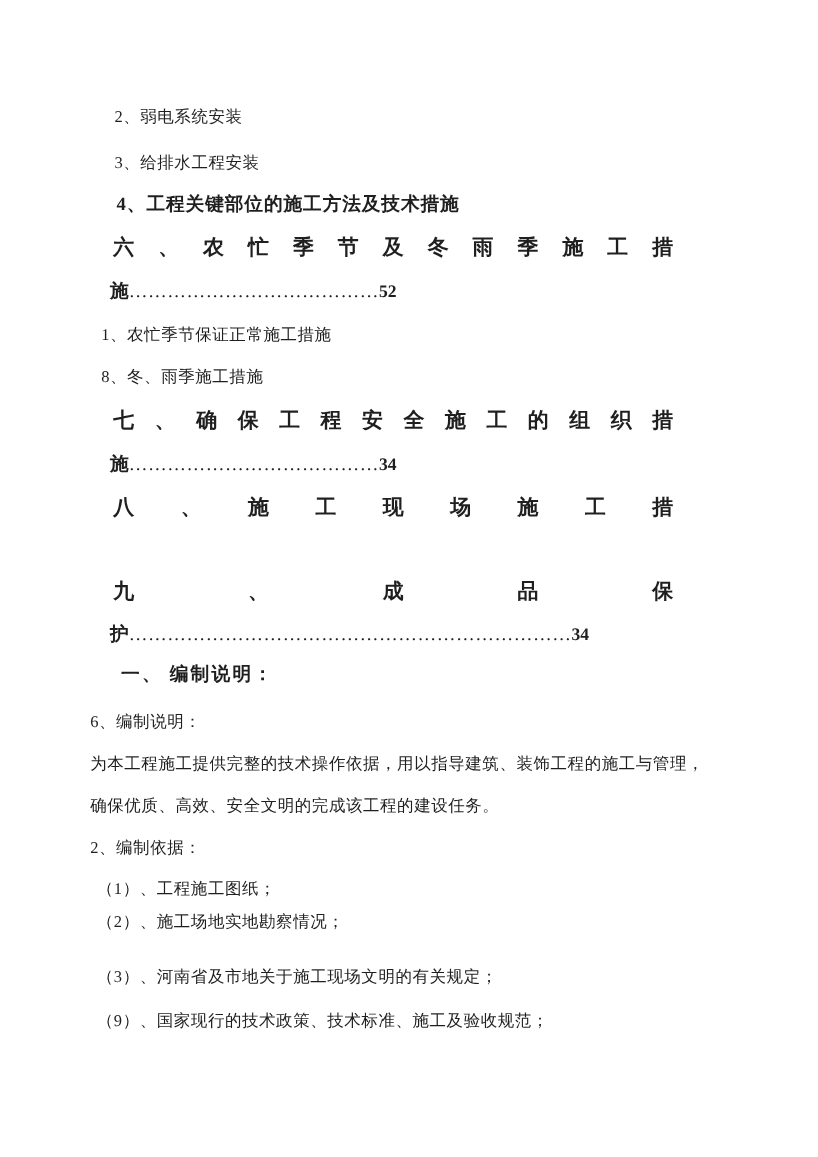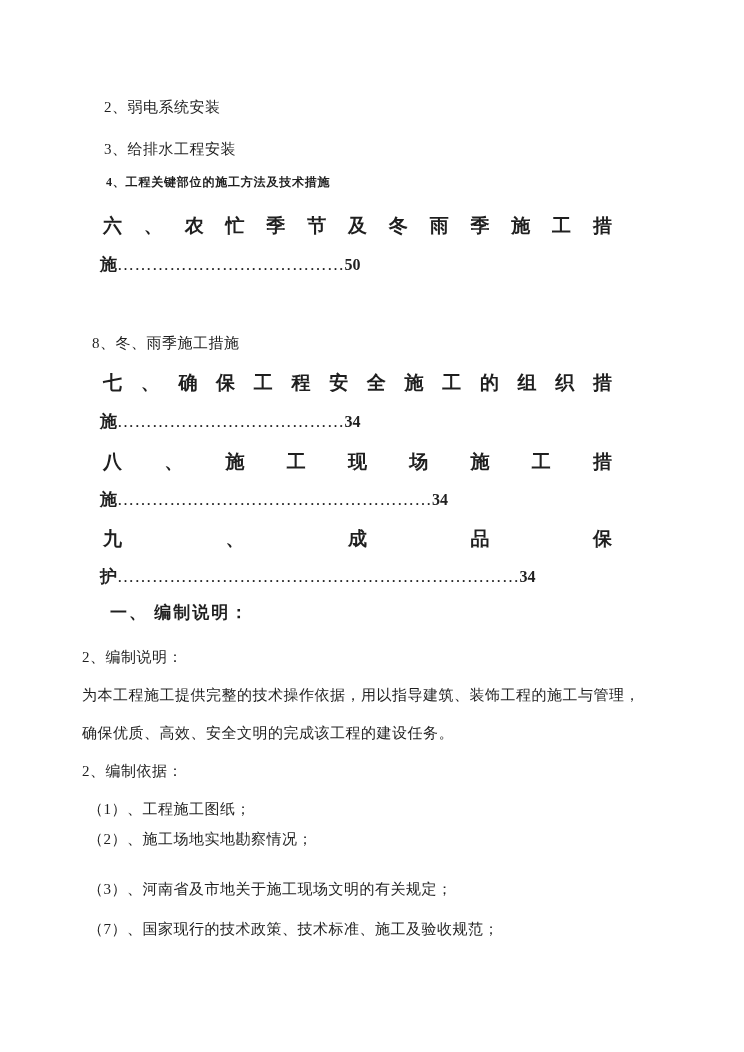--- a/index.html
+++ b/index.html
@@ -4,21 +4,21 @@
 <style>
   html,body{margin:0;padding:0;}
   body{
     width:744px;height:1052px;background:#ffffff;
     font-family:"Liberation Serif","DejaVu Serif",serif;
     color:#1f1f1f;overflow:hidden;
   }
   .page{position:relative;width:744px;height:1052px;background:#ffffff;}
   .line{position:absolute;white-space:nowrap;line-height:1.25;}
   .t16{font-size:15px;letter-spacing:0.5px;}
-  .t17b{font-size:12px;font-weight:700;letter-spacing:0.8px;}
+  .t17b{font-size:17px;font-weight:700;letter-spacing:0.8px;}
   .t18b{font-size:17px;font-weight:700;letter-spacing:2px;}
   .spread{display:flex;justify-content:space-between;font-size:19px;font-weight:700;white-space:normal;}
   .leader{font-size:17px;font-weight:700;}
   .leader .dots{letter-spacing:0.5px;font-weight:400;}
   .leader .pg{font-size:16px;}
 </style>
 </head>
 <body>
 
 <div class="page">
@@ -36,23 +36,24 @@
       <span>节</span>
       <span>及</span>
       <span>冬</span>
       <span>雨</span>
       <span>季</span>
       <span>施</span>
       <span>工</span>
       <span>措</span>
     </div>
   <div class="line leader" style="top:254px;left:100px">
-    <span>施</span><span class="dots">…………………………………</span><span class="pg">50</span>
+    <span>施</span><span class="dots">…………………………………</span><span class="pg">52</span>
   </div>
 
+  <div class="line t16" style="top:296px;left:92px">1、农忙季节保证正常施工措施</div>
   <div class="line t16" style="top:334px;left:92px">8、冬、雨季施工措施</div>
 
   <div class="line spread" style="top:371px;left:103px;width:509px">
       <span>七</span>
       <span>、</span>
       <span>确</span>
       <span>保</span>
       <span>工</span>
       <span>程</span>
       <span>安</span>
@@ -72,38 +73,35 @@
       <span>八</span>
       <span>、</span>
       <span>施</span>
       <span>工</span>
       <span>现</span>
       <span>场</span>
       <span>施</span>
       <span>工</span>
       <span>措</span>
     </div>
-  <div class="line leader" style="top:489px;left:100px">
-    <span>施</span><span class="dots">………………………………………………</span><span class="pg">34</span>
-  </div>
 
   <div class="line spread" style="top:527px;left:103px;width:509px">
       <span>九</span>
       <span>、</span>
       <span>成</span>
       <span>品</span>
       <span>保</span>
     </div>
   <div class="line leader" style="top:566px;left:100px">
     <span>护</span><span class="dots">……………………………………………………………</span><span class="pg">34</span>
   </div>
 
   <div class="line t18b" style="top:602px;left:110px">一、 编制说明：</div>
-  <div class="line t16" style="top:648px;left:82px">2、编制说明：</div>
+  <div class="line t16" style="top:648px;left:82px">6、编制说明：</div>
   <div class="line t16" style="top:724px;left:82px">确保优质、高效、安全文明的完成该工程的建设任务。</div>
   <div class="line t16" style="top:686px;left:82px">为本工程施工提供完整的技术操作依据，用以指导建筑、装饰工程的施工与管理，</div>
   <div class="line t16" style="top:762px;left:82px">2、编制依据：</div>
   <div class="line t16" style="top:800px;left:88px">（1）、工程施工图纸；</div>
   <div class="line t16" style="top:830px;left:88px">（2）、施工场地实地勘察情况；</div>
   <div class="line t16" style="top:880px;left:88px">（3）、河南省及市地关于施工现场文明的有关规定；</div>
-  <div class="line t16" style="top:920px;left:88px">（7）、国家现行的技术政策、技术标准、施工及验收规范；</div>
+  <div class="line t16" style="top:920px;left:88px">（9）、国家现行的技术政策、技术标准、施工及验收规范；</div>
 
 </div>
 
 </body></html>

